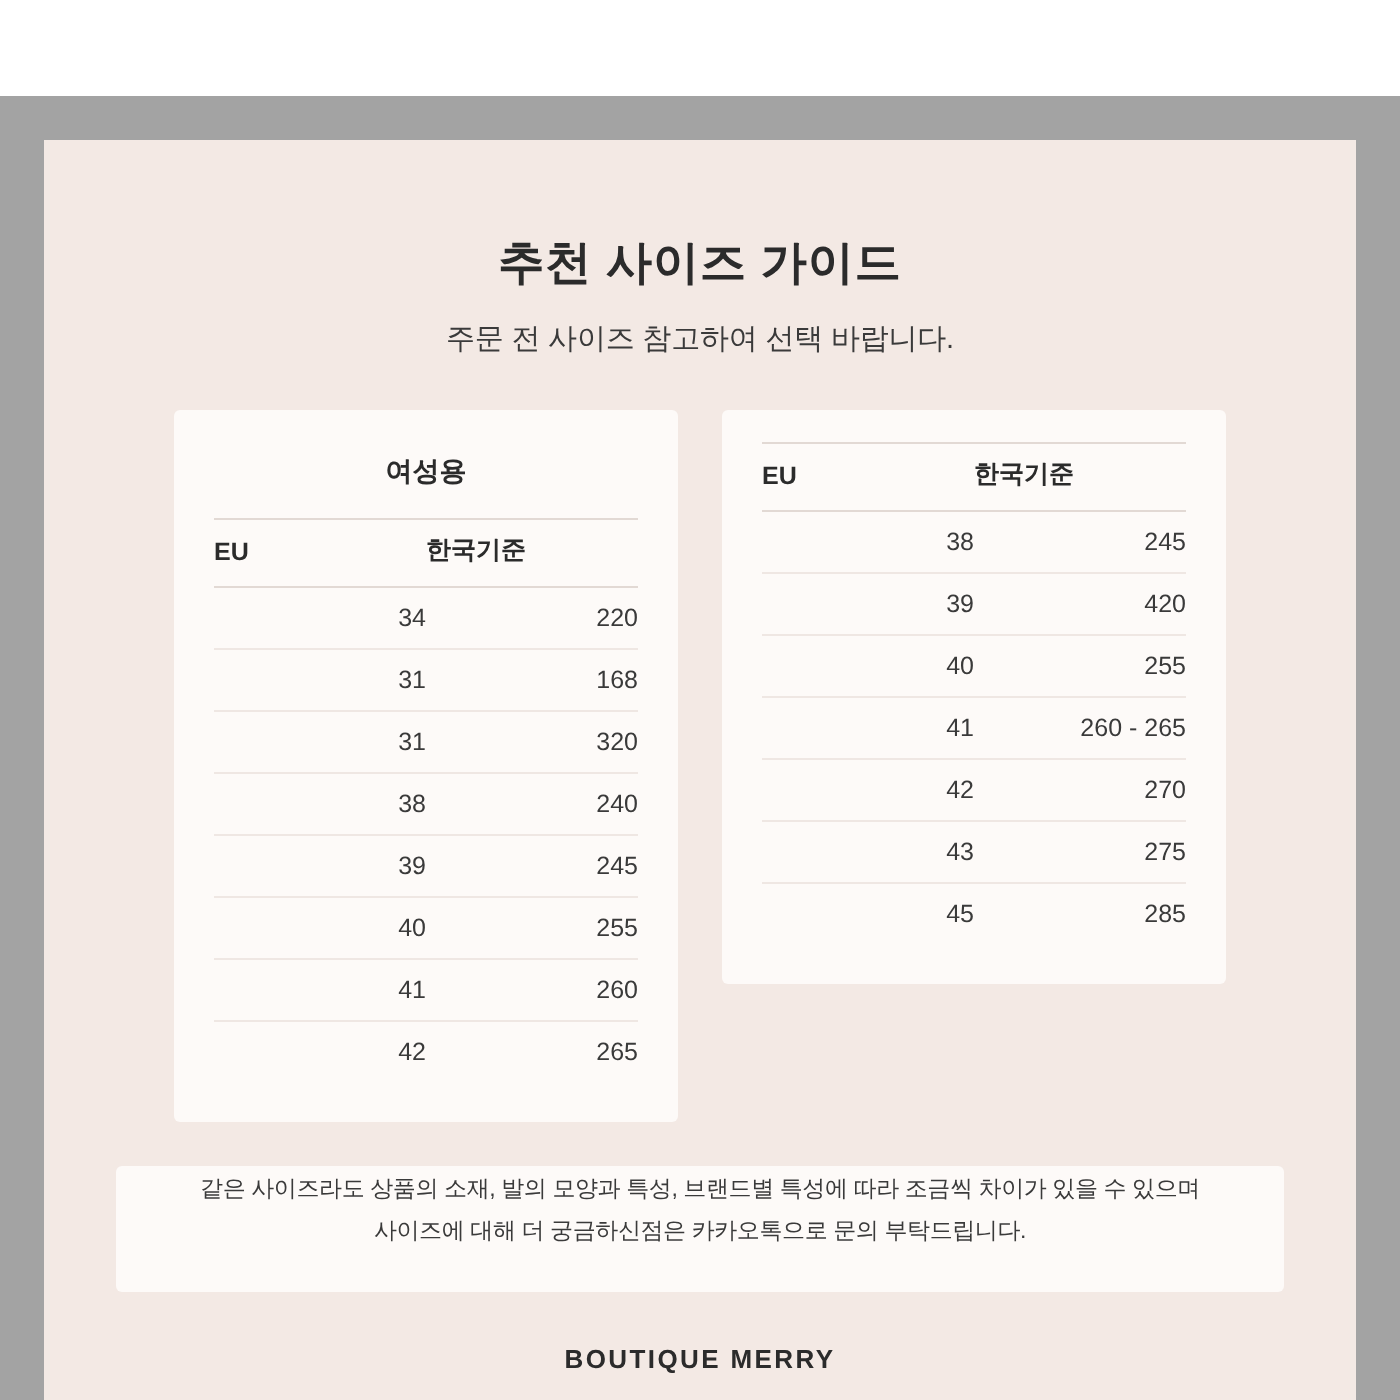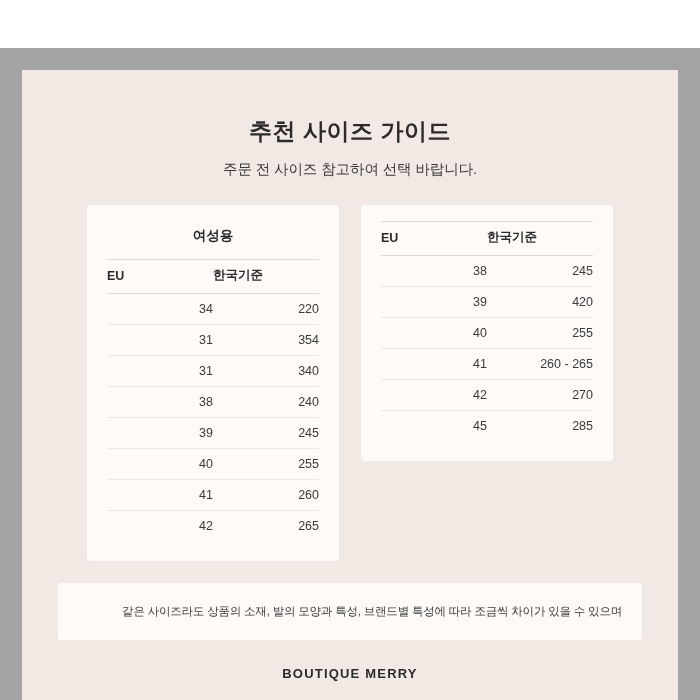--- a/index.html
+++ b/index.html
@@ -93,22 +93,22 @@
   }
   tr:last-child td {
     border-bottom: none;
   }
   .notice {
     margin-top: 22px;
     background: #fdfaf8;
     border-radius: 3px;
     width: 100%;
     box-sizing: border-box;
-    padding: 18px 20px 18px 20px;
-    text-align: right;
+    padding: 2px 20px 18px 20px;
+    text-align: center;
   }
   .notice p {
     margin: 0;
     font-size: 11.5px;
     line-height: 1.85;
     color: #3a3a3a;
     letter-spacing: -0.2px;
   }
   .brand {
     margin-top: 26px;
@@ -139,25 +139,25 @@
               <th>한국기준</th>
             </tr>
           </thead>
           <tbody>
             <tr>
               <td>34</td>
               <td>220</td>
             </tr>
             <tr>
               <td>31</td>
-              <td>354</td>
+              <td>168</td>
             </tr>
             <tr>
               <td>31</td>
-              <td>340</td>
+              <td>320</td>
             </tr>
             <tr>
               <td>38</td>
               <td>240</td>
             </tr>
             <tr>
               <td>39</td>
               <td>245</td>
             </tr>
             <tr>
@@ -199,29 +199,34 @@
             </tr>
             <tr>
               <td>41</td>
               <td>260 - 265</td>
             </tr>
             <tr>
               <td>42</td>
               <td>270</td>
             </tr>
             <tr>
+              <td>43</td>
+              <td>275</td>
+            </tr>
+            <tr>
               <td>45</td>
               <td>285</td>
             </tr>
           </tbody>
         </table>
       </div>
 
     </div>
 
     <div class="notice">
       <p>같은 사이즈라도 상품의 소재, 발의 모양과 특성, 브랜드별 특성에 따라 조금씩 차이가 있을 수 있으며</p>
+      <p>사이즈에 대해 더 궁금하신점은 카카오톡으로 문의 부탁드립니다.</p>
     </div>
 
     <div class="brand">BOUTIQUE MERRY</div>
 
   </div>
 </div>
 
 </body></html>

